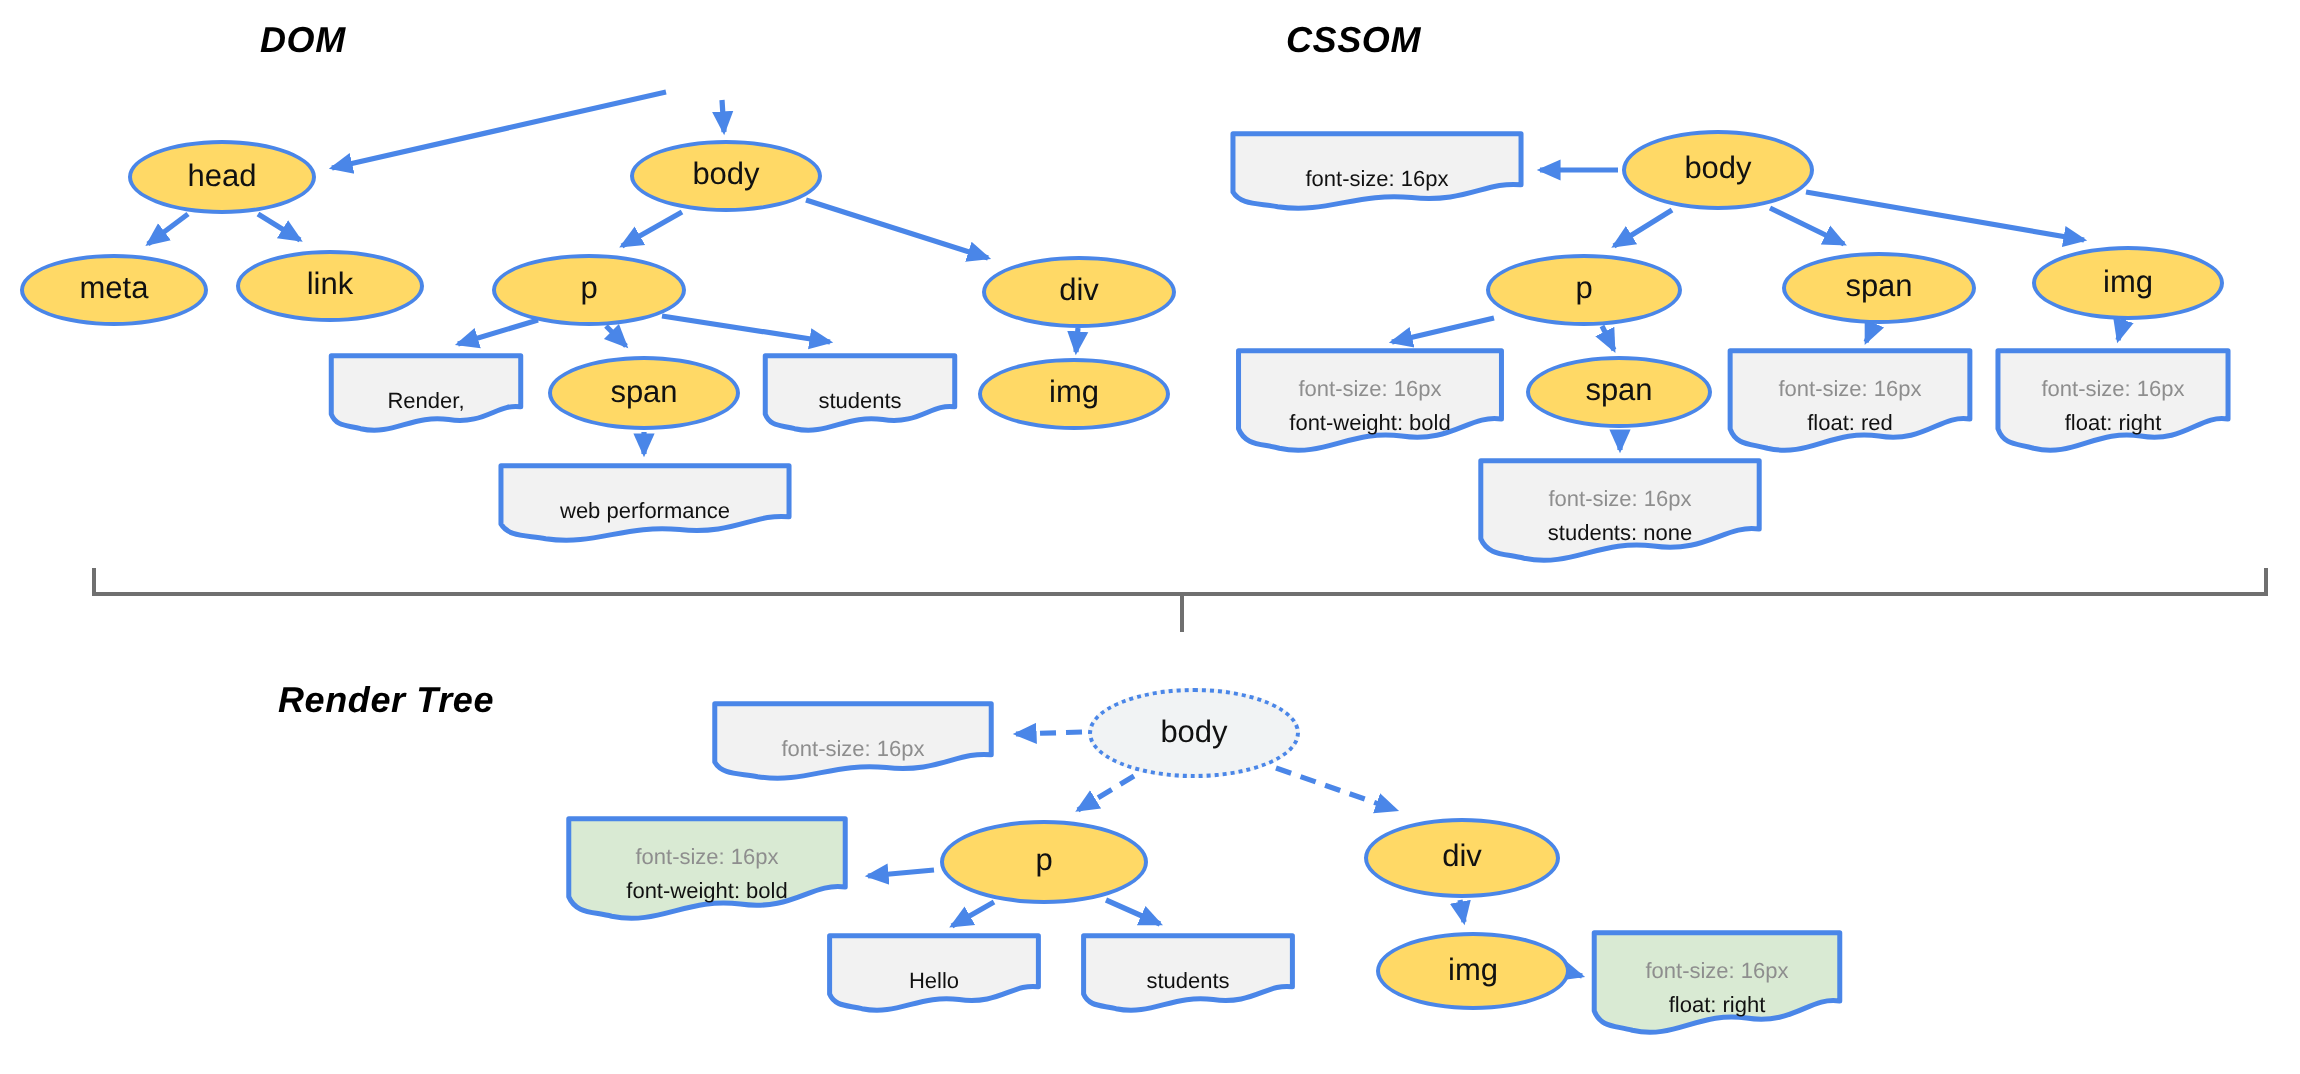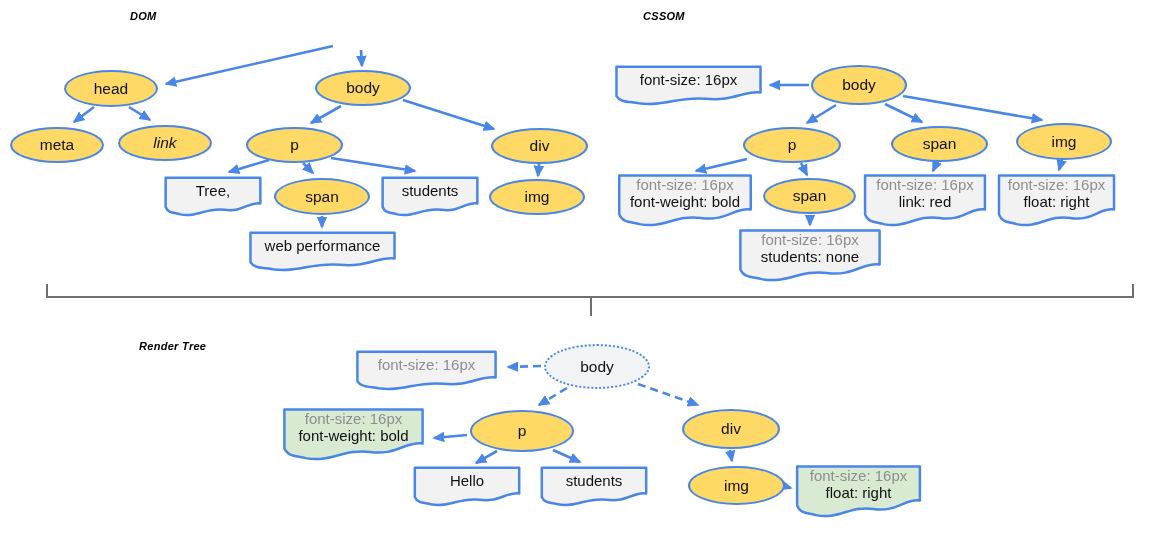--- a/index.html
+++ b/index.html
@@ -1,36 +1,36 @@
 <!DOCTYPE html>
 <html><head>
 <meta charset="utf-8">
 <style>
   html,body{margin:0;padding:0;background:#fff;}
   #stage{
     position:relative;width:1150px;height:537px;background:#ffffff;overflow:hidden;
     font-family:"Liberation Sans","DejaVu Sans",sans-serif;
   }
   .section-title{
-    position:absolute;font-style:italic;font-weight:700;font-size:11px;color:#000;
+    position:absolute;font-style:italic;font-weight:700;font-size:18px;color:#000;
     letter-spacing:.3px;
   }
   .oval{
     position:absolute;box-sizing:border-box;display:flex;align-items:center;justify-content:center;
     background:#ffd966;border:2.5px solid #4a86e8;border-radius:50%;
     font-size:15.5px;color:#111;z-index:2;
   }
   .oval.render-body{background:#f1f3f4;border-style:dotted;border-width:2.5px;}
   .doc{position:absolute;z-index:2;}
   .doc>svg{position:absolute;left:0;top:0;width:100%;height:100%;display:block;overflow:visible;}
   .doc path{fill:#f2f2f2;stroke:#4a86e8;stroke-width:2.5;vector-effect:non-scaling-stroke;stroke-linejoin:round;}
   .doc.green path{fill:#d9ead3;}
   .doc .txt{
     position:relative;z-index:1;display:flex;flex-direction:column;align-items:center;justify-content:center;
-    font-size:15px;color:#111;line-height:17px;text-align:center;
+    font-size:11px;color:#111;line-height:17px;text-align:center;margin-top:11px;
   }
   .doc.one{height:42px;}  .doc.one .txt{height:29px;}
   .doc.two{height:56px;}  .doc.two .txt{height:38px;padding-top:1px;}
   .muted{color:#8e8e8e;}
   #arrows{position:absolute;left:0;top:0;width:1150px;height:537px;z-index:1;pointer-events:none;}
   #arrows line{stroke:#4a86e8;stroke-width:2.6;}
   #arrows line.dash{stroke-dasharray:8 5;}
   #arrows path.brace{stroke:#6f6f6f;stroke-width:2;fill:none;}
 </style>
 </head>
@@ -86,32 +86,32 @@
       <line x1="730" y1="450" x2="732" y2="461" marker-end="url(#ah)"></line>
       <line x1="784" y1="486" x2="791" y2="488" marker-end="url(#ah)"></line>
     </g>
   </svg>
 
   <div class="section-title" style="left:130px;top:10px;">DOM</div>
 
   <div class="oval" style="left:64px;top:70px;width:94px;height:37px;">head</div>
   <div class="oval" style="left:315px;top:70px;width:96px;height:36px;">body</div>
   <div class="oval" style="left:10px;top:127px;width:94px;height:36px;">meta</div>
-  <div class="oval" style="left:118px;top:125px;width:94px;height:36px;font-style:italic;">link</div>
+  <div class="oval" style="left:118px;top:125px;width:94px;height:36px;">link</div>
   <div class="oval" style="left:246px;top:127px;width:97px;height:36px;">p</div>
   <div class="oval" style="left:491px;top:128px;width:97px;height:36px;">div</div>
   <div class="oval" style="left:274px;top:178px;width:96px;height:37px;">span</div>
   <div class="oval" style="left:489px;top:179px;width:96px;height:36px;">img</div>
 
   <div class="doc one" style="left:164px;top:176px;width:98px;">
     <svg viewBox="0 0 120 46" preserveAspectRatio="none">
         <path d="M2 2 L118 2 L118 30 C104 28 96 40 74 37 C52 34 40 46 20 42 C12 40 5 41 2 34 Z"></path>
       </svg>
     <div class="txt">
-        <span>Tree,</span>
+        <span>Render,</span>
       </div>
   </div>
   <div class="doc one" style="left:381px;top:176px;width:98px;">
     <svg viewBox="0 0 120 46" preserveAspectRatio="none">
         <path d="M2 2 L118 2 L118 30 C104 28 96 40 74 37 C52 34 40 46 20 42 C12 40 5 41 2 34 Z"></path>
       </svg>
     <div class="txt">
         <span>students</span>
       </div>
   </div>
@@ -148,21 +148,21 @@
       <span class="muted">font-size: 16px</span>
       <span>font-weight: bold</span>
     </div>
   </div>
   <div class="doc two" style="left:863px;top:173px;width:124px;">
     <svg viewBox="0 0 120 46" preserveAspectRatio="none">
         <path d="M2 2 L118 2 L118 30 C104 28 96 40 74 37 C52 34 40 46 20 42 C12 40 5 41 2 34 Z"></path>
       </svg>
     <div class="txt">
       <span class="muted">font-size: 16px</span>
-      <span>link: red</span>
+      <span>float: red</span>
     </div>
   </div>
   <div class="doc two" style="left:997px;top:173px;width:119px;">
     <svg viewBox="0 0 120 46" preserveAspectRatio="none">
         <path d="M2 2 L118 2 L118 30 C104 28 96 40 74 37 C52 34 40 46 20 42 C12 40 5 41 2 34 Z"></path>
       </svg>
     <div class="txt">
       <span class="muted">font-size: 16px</span>
       <span>float: right</span>
     </div>

